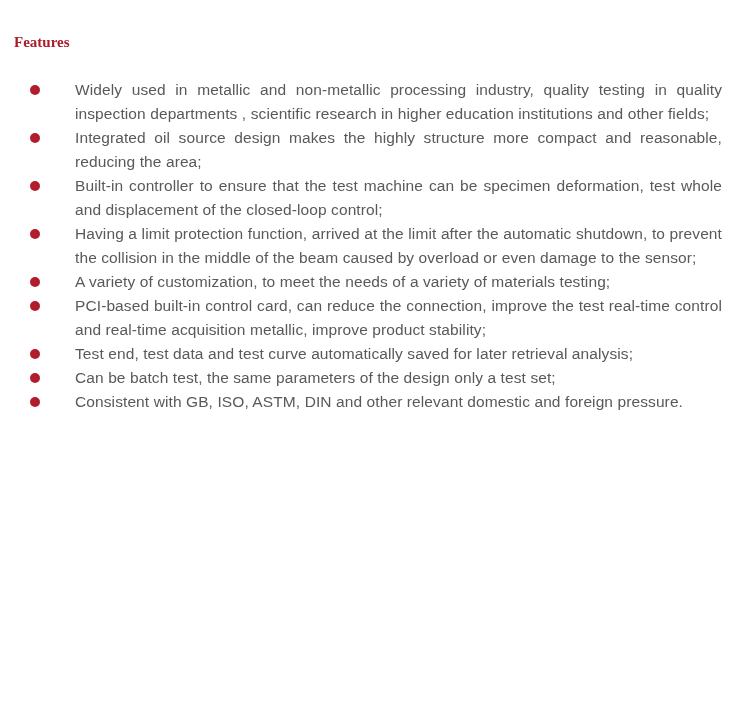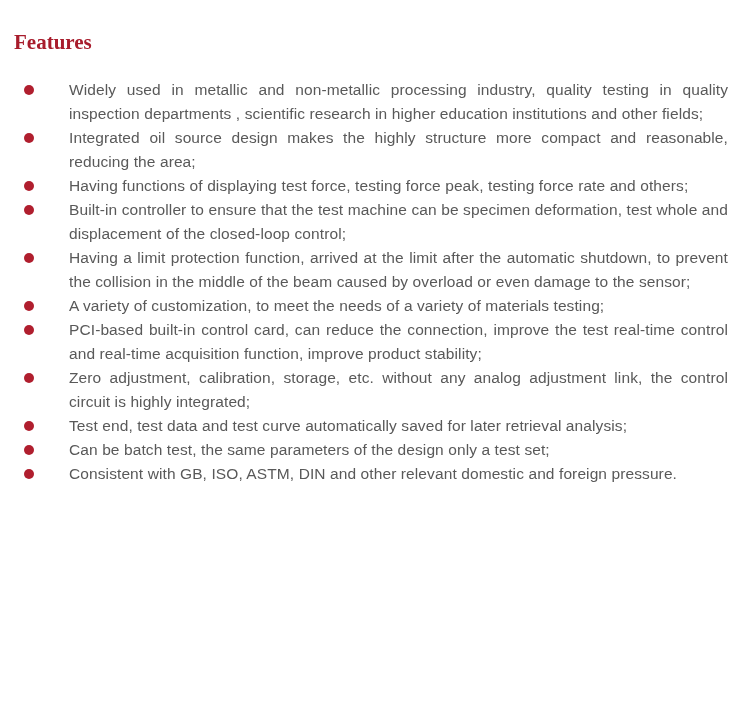--- a/index.html
+++ b/index.html
@@ -11,26 +11,26 @@
     width: 750px;
     height: 704px;
     overflow: hidden;
     font-family: "Liberation Sans", sans-serif;
   }
   .page-title {
     margin: 0;
     padding: 30px 0 0 14px;
     font-family: "Liberation Serif", serif;
     font-weight: bold;
-    font-size: 21px;
+    font-size: 15px;
     line-height: 24px;
     color: #A81C2C;
   }
   .features-list {
-    margin: 7px;
+    margin: 13px;
     padding: 0;
     margin-top: 24px;
     list-style: none;
   }
   .feature-item {
     display: flex;
     align-items: flex-start;
   }
   .bullet-icon {
     flex: 0 0 10px;
@@ -61,53 +61,45 @@
   <div class="feature-item">
     <span class="bullet-icon"></span>
     <div class="feature-text">Widely used in metallic and non-metallic processing industry, quality testing in quality inspection departments , scientific research in higher education institutions and other fields;</div>
   </div>
 
   <div class="feature-item">
     <span class="bullet-icon"></span>
     <div class="feature-text">Integrated oil source design makes the highly structure more compact and reasonable, reducing the area;</div>
   </div>
 
-  <div class="feature-item">
-    <span class="bullet-icon"></span>
-    <div class="feature-text">Having functions of displaying test force, testing force peak, testing force rate and others;</div>
-  </div>
 
 
 
   <div class="feature-item">
     <span class="bullet-icon"></span>
     <div class="feature-text">Built-in controller to ensure that the test machine can be specimen deformation, test whole and displacement of the closed-loop control;</div>
   </div>
 
   <div class="feature-item">
     <span class="bullet-icon"></span>
     <div class="feature-text">Having a limit protection function, arrived at the limit after the automatic shutdown, to prevent the collision in the middle of the beam caused by overload or even damage to the sensor;</div>
   </div>
 
   <div class="feature-item">
     <span class="bullet-icon"></span>
     <div class="feature-text">A variety of customization, to meet the needs of a variety of materials testing;</div>
   </div>
 
   <div class="feature-item">
     <span class="bullet-icon"></span>
-    <div class="feature-text">PCI-based built-in control card, can reduce the connection, improve the test real-time control and real-time acquisition function, improve product stability;</div>
+    <div class="feature-text">PCI-based built-in control card, can reduce the connection, improve the test real-time control and real-time acquisition metallic, improve product stability;</div>
   </div>
 
 
 
-  <div class="feature-item">
-    <span class="bullet-icon"></span>
-    <div class="feature-text">Zero adjustment, calibration, storage, etc. without any analog adjustment link, the control circuit is highly integrated;</div>
-  </div>
 
   <div class="feature-item">
     <span class="bullet-icon"></span>
     <div class="feature-text">Test end, test data and test curve automatically saved for later retrieval analysis;</div>
   </div>
 
   <div class="feature-item">
     <span class="bullet-icon"></span>
     <div class="feature-text">Can be batch test, the same parameters of the design only a test set;</div>
   </div>

